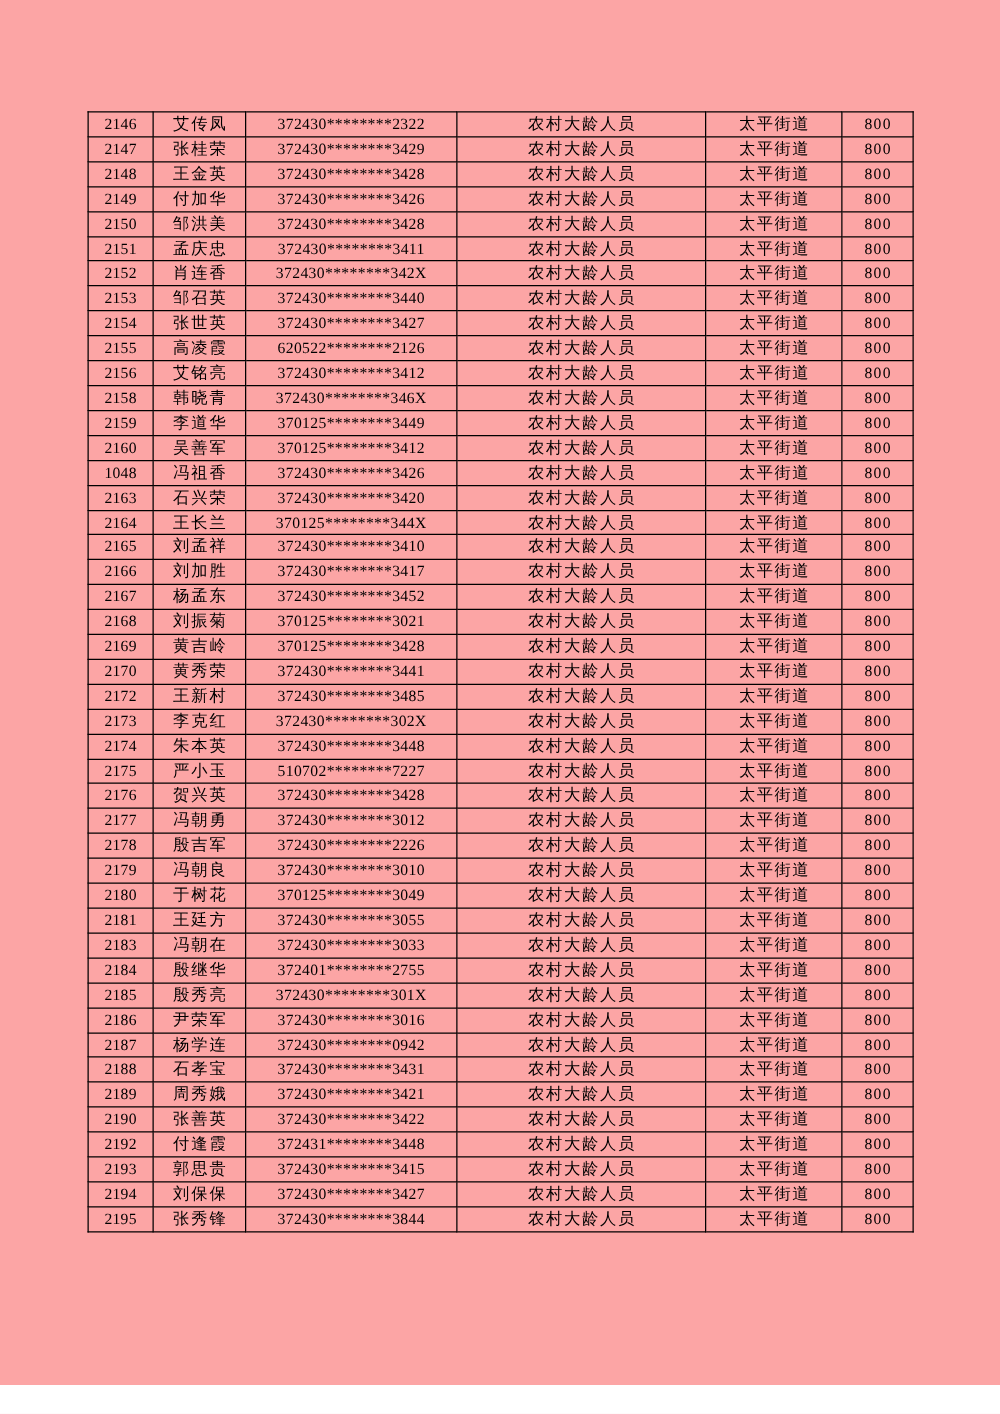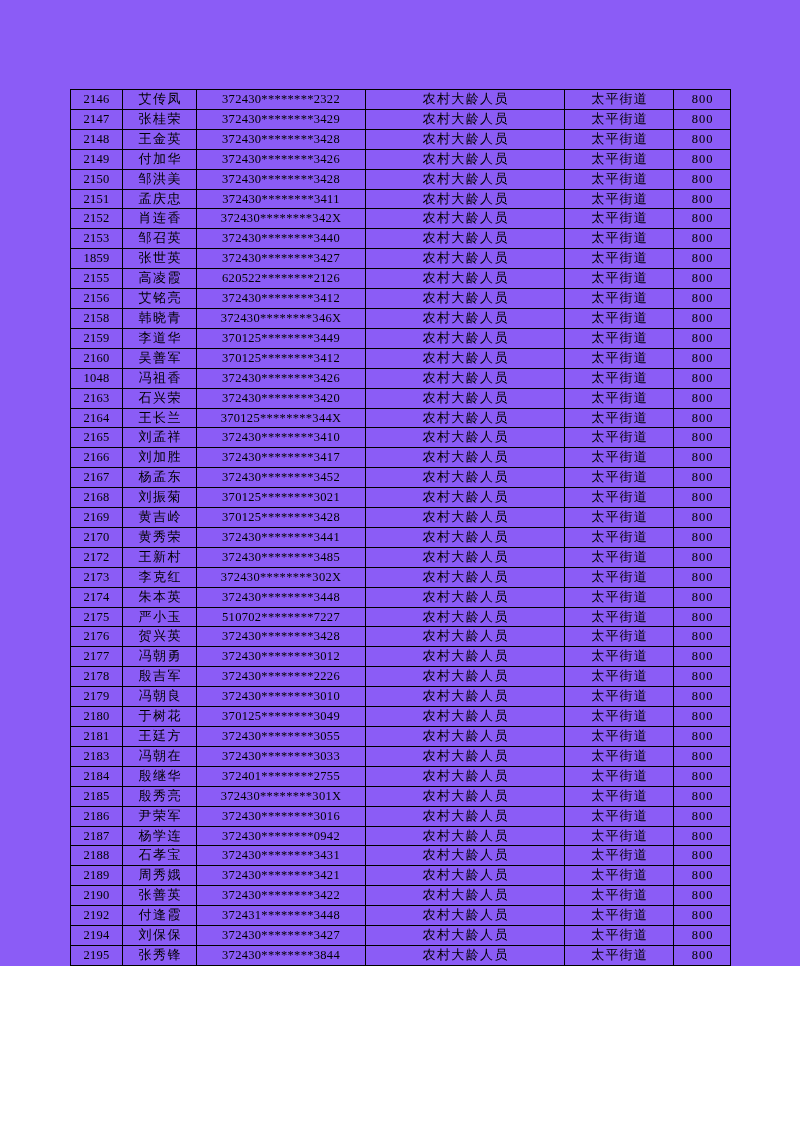--- a/index.html
+++ b/index.html
@@ -14,22 +14,22 @@
     position: relative;
     font-family: "Liberation Serif", "DejaVu Serif", serif;
     color: #000000;
     overflow: hidden;
   }
   .page {
     position: absolute;
     left: 0;
     top: 0;
     width: 800px;
-    height: 966px;
-    background: #8b5cf6;
+    height: 1108px;
+    background: #fca5a5;
     text-decoration: underline;
   }
   .table-wrap {
     position: absolute;
     left: 70px;
     top: 89px;
     width: 660px;
   }
   table.roster {
     border-collapse: collapse;
@@ -158,21 +158,21 @@
           </tr>
           <tr>
             <td class="seq">2153</td>
             <td class="name">邹召英</td>
             <td class="idnum">372430********3440</td>
             <td class="cat">农村大龄人员</td>
             <td class="street">太平街道</td>
             <td class="amt">800</td>
           </tr>
           <tr>
-            <td class="seq">1859</td>
+            <td class="seq">2154</td>
             <td class="name">张世英</td>
             <td class="idnum">372430********3427</td>
             <td class="cat">农村大龄人员</td>
             <td class="street">太平街道</td>
             <td class="amt">800</td>
           </tr>
           <tr>
             <td class="seq">2155</td>
             <td class="name">高凌霞</td>
             <td class="idnum">620522********2126</td>
@@ -425,20 +425,28 @@
             <td class="name">张善英</td>
             <td class="idnum">372430********3422</td>
             <td class="cat">农村大龄人员</td>
             <td class="street">太平街道</td>
             <td class="amt">800</td>
           </tr>
           <tr>
             <td class="seq">2192</td>
             <td class="name">付逢霞</td>
             <td class="idnum">372431********3448</td>
+            <td class="cat">农村大龄人员</td>
+            <td class="street">太平街道</td>
+            <td class="amt">800</td>
+          </tr>
+          <tr>
+            <td class="seq">2193</td>
+            <td class="name">郭思贵</td>
+            <td class="idnum">372430********3415</td>
             <td class="cat">农村大龄人员</td>
             <td class="street">太平街道</td>
             <td class="amt">800</td>
           </tr>
           <tr>
             <td class="seq">2194</td>
             <td class="name">刘保保</td>
             <td class="idnum">372430********3427</td>
             <td class="cat">农村大龄人员</td>
             <td class="street">太平街道</td>

